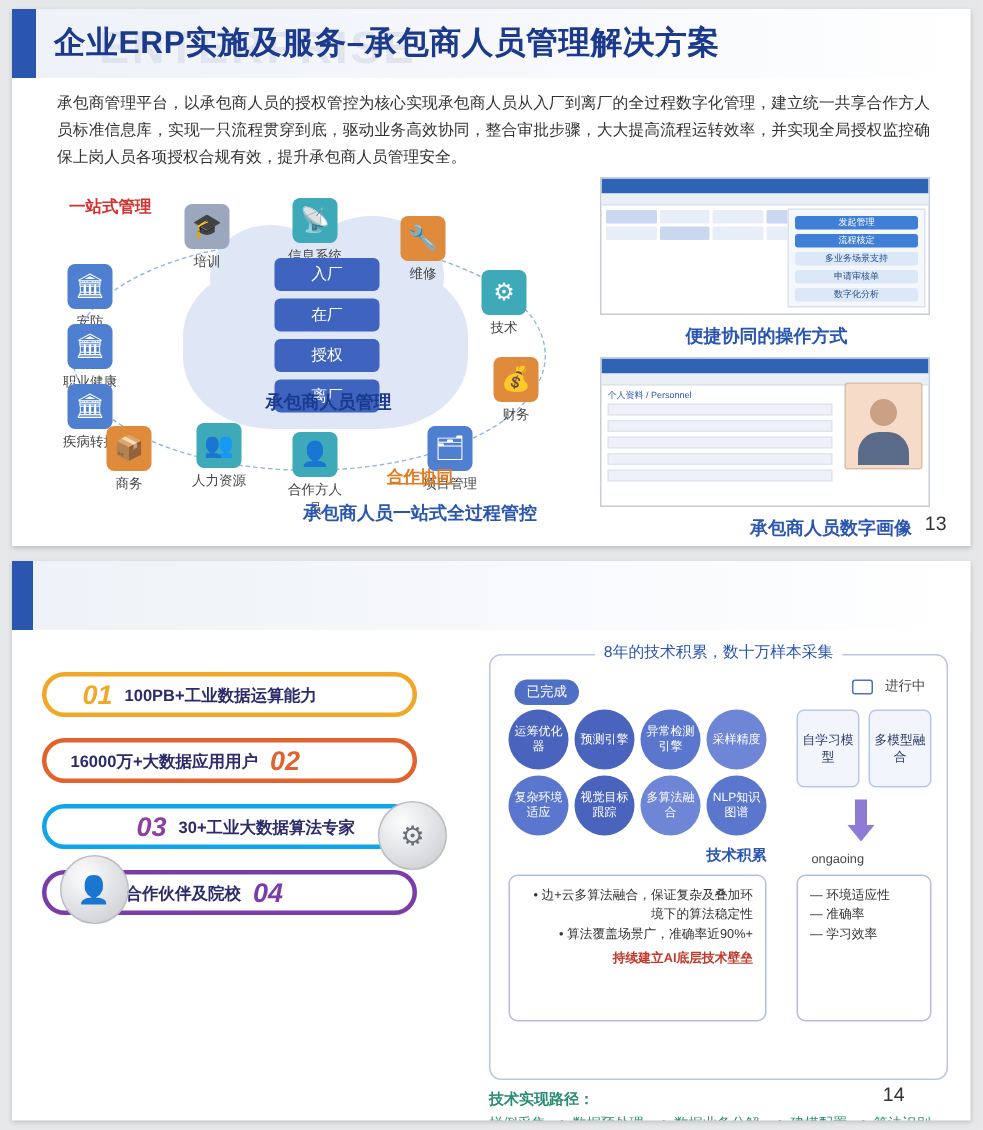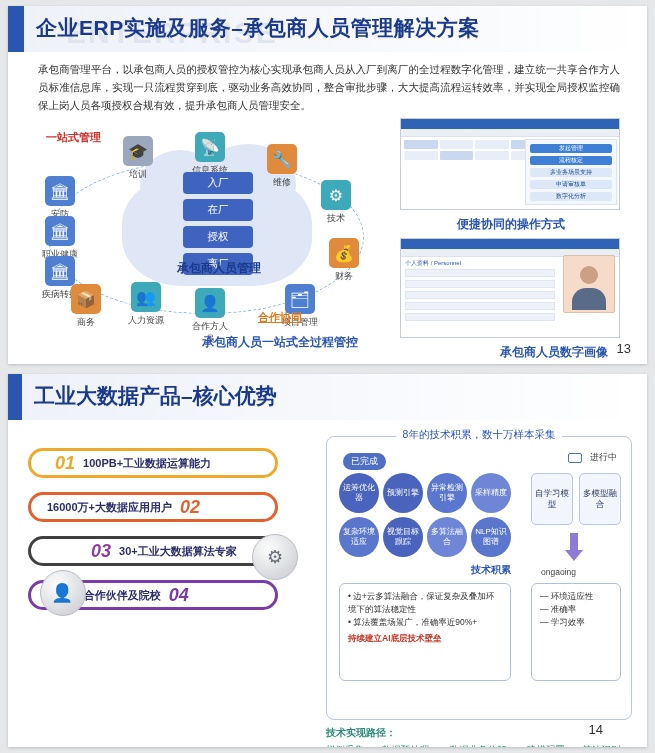--- a/index.html
+++ b/index.html
@@ -194,21 +194,21 @@
     display: flex; align-items: center;
   }
   .ribbon-num {
     font-size: 18px; font-weight: bold; font-style: italic;
   }
   .ribbon-text {
     font-size: 11px; font-weight: bold; color: #2c2c6b;
   }
   #rib1 { left: 20px; top: 74px; width: 250px; border: 3px solid #f0a828; }
   #rib2 { left: 20px; top: 118px; width: 250px; border: 3px solid #e2622e; }
-  #rib3 { left: 20px; top: 162px; width: 250px; border: 3px solid #404040; }
+  #rib3 { left: 20px; top: 162px; width: 250px; border: 3px solid #0ea5e9; }
   #rib4 { left: 20px; top: 206px; width: 250px; border: 3px solid #7a3ca8; }
   .circle-badge {
     position: absolute; width: 46px; height: 46px; border-radius: 50%;
     background: radial-gradient(circle at 35% 30%, #fdfdfd, #c5c8cd);
     border: 1px solid #b9bdc4;
     display: flex; align-items: center; justify-content: center;
     font-size: 18px; color: #6b7079;
   }
   #badge1 { left: 244px; top: 160px; }
   #badge2 { left: 32px; top: 196px; }
@@ -249,21 +249,21 @@
   .bubble.v2 { background: #5a77cd; }
   .bubble.v3 { background: #6f86d6; }
   .tech-label {
     position: absolute; left: 12px; top: 126px; width: 172px;
     text-align: right; font-size: 10px; font-weight: bold; color: #2b56b0;
   }
   .inner-box {
     position: absolute; border: 1px solid #aebfe4; border-radius: 6px;
     padding: 6px 8px; font-size: 8.5px; color: #333; line-height: 13px;
   }
-  #inner-left { left: 12px; top: 146px; width: 172px; height: 98px; }
+  #inner-left { left: 12px; top: 146px; width: 172px; height: 98px; text-align: right; }
   #inner-right { left: 204px; top: 146px; width: 90px; height: 98px; }
   .right-boxes {
     position: absolute; left: 204px; top: 36px; width: 90px;
     display: flex; gap: 6px;
   }
   .r-box {
     flex: 1; height: 52px; border: 1px solid #b9c7e6; border-radius: 5px;
     background: #f2f5fc; font-size: 8.5px; color: #2c3c66;
     display: flex; align-items: center; justify-content: center; text-align: center;
     line-height: 11px;
@@ -422,21 +422,20 @@
     </div>
 
     <div class="s1-caption-right">承包商人员数字画像</div>
     <div class="pagenum" id="s1-pagenum">13</div>
   </div>
 
   <div class="slide" id="slide2">
 
     <div class="s2-header">
       <div class="s2-bar"></div>
-      <div class="s2-title">工业大数据产品–核心优势</div>
     </div>
 
     <div class="ribbon" id="rib1">
       <span class="ribbon-num" style="color:#f0a828;margin-left:24px;margin-right:8px;">01</span>
       <span class="ribbon-text">100PB+工业数据运算能力</span>
     </div>
     <div class="ribbon" id="rib2">
       <span class="ribbon-text" style="margin-left:16px;">16000万+大数据应用用户</span>
       <span class="ribbon-num" style="color:#e2622e;margin-left:8px;">02</span>
     </div>

